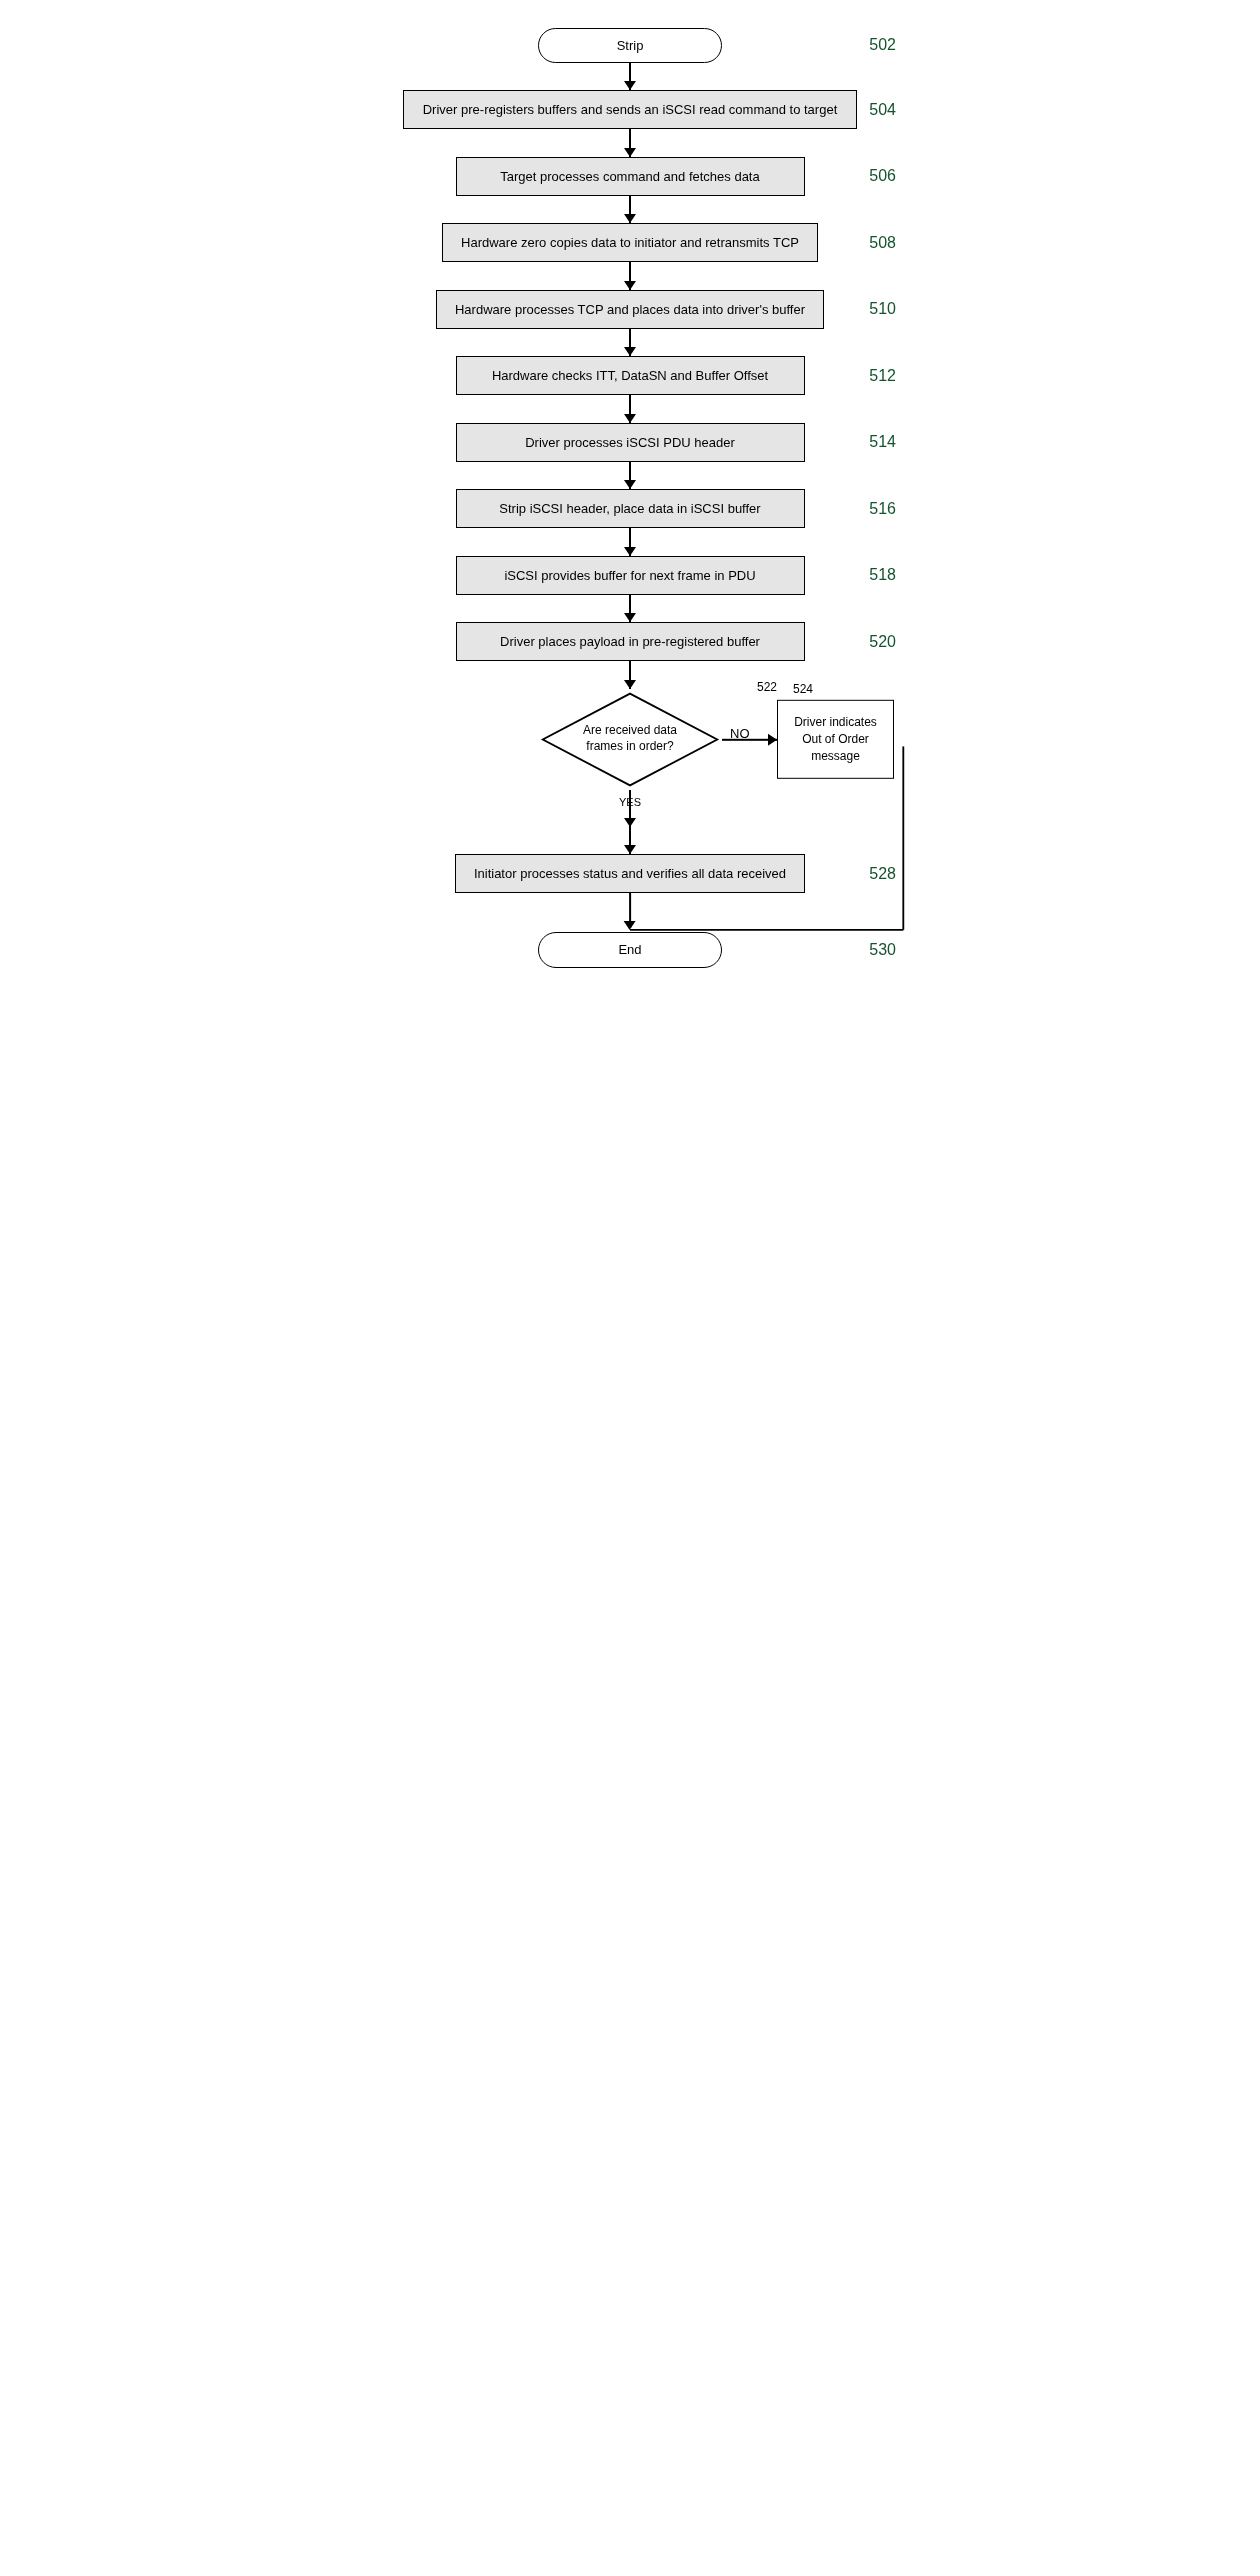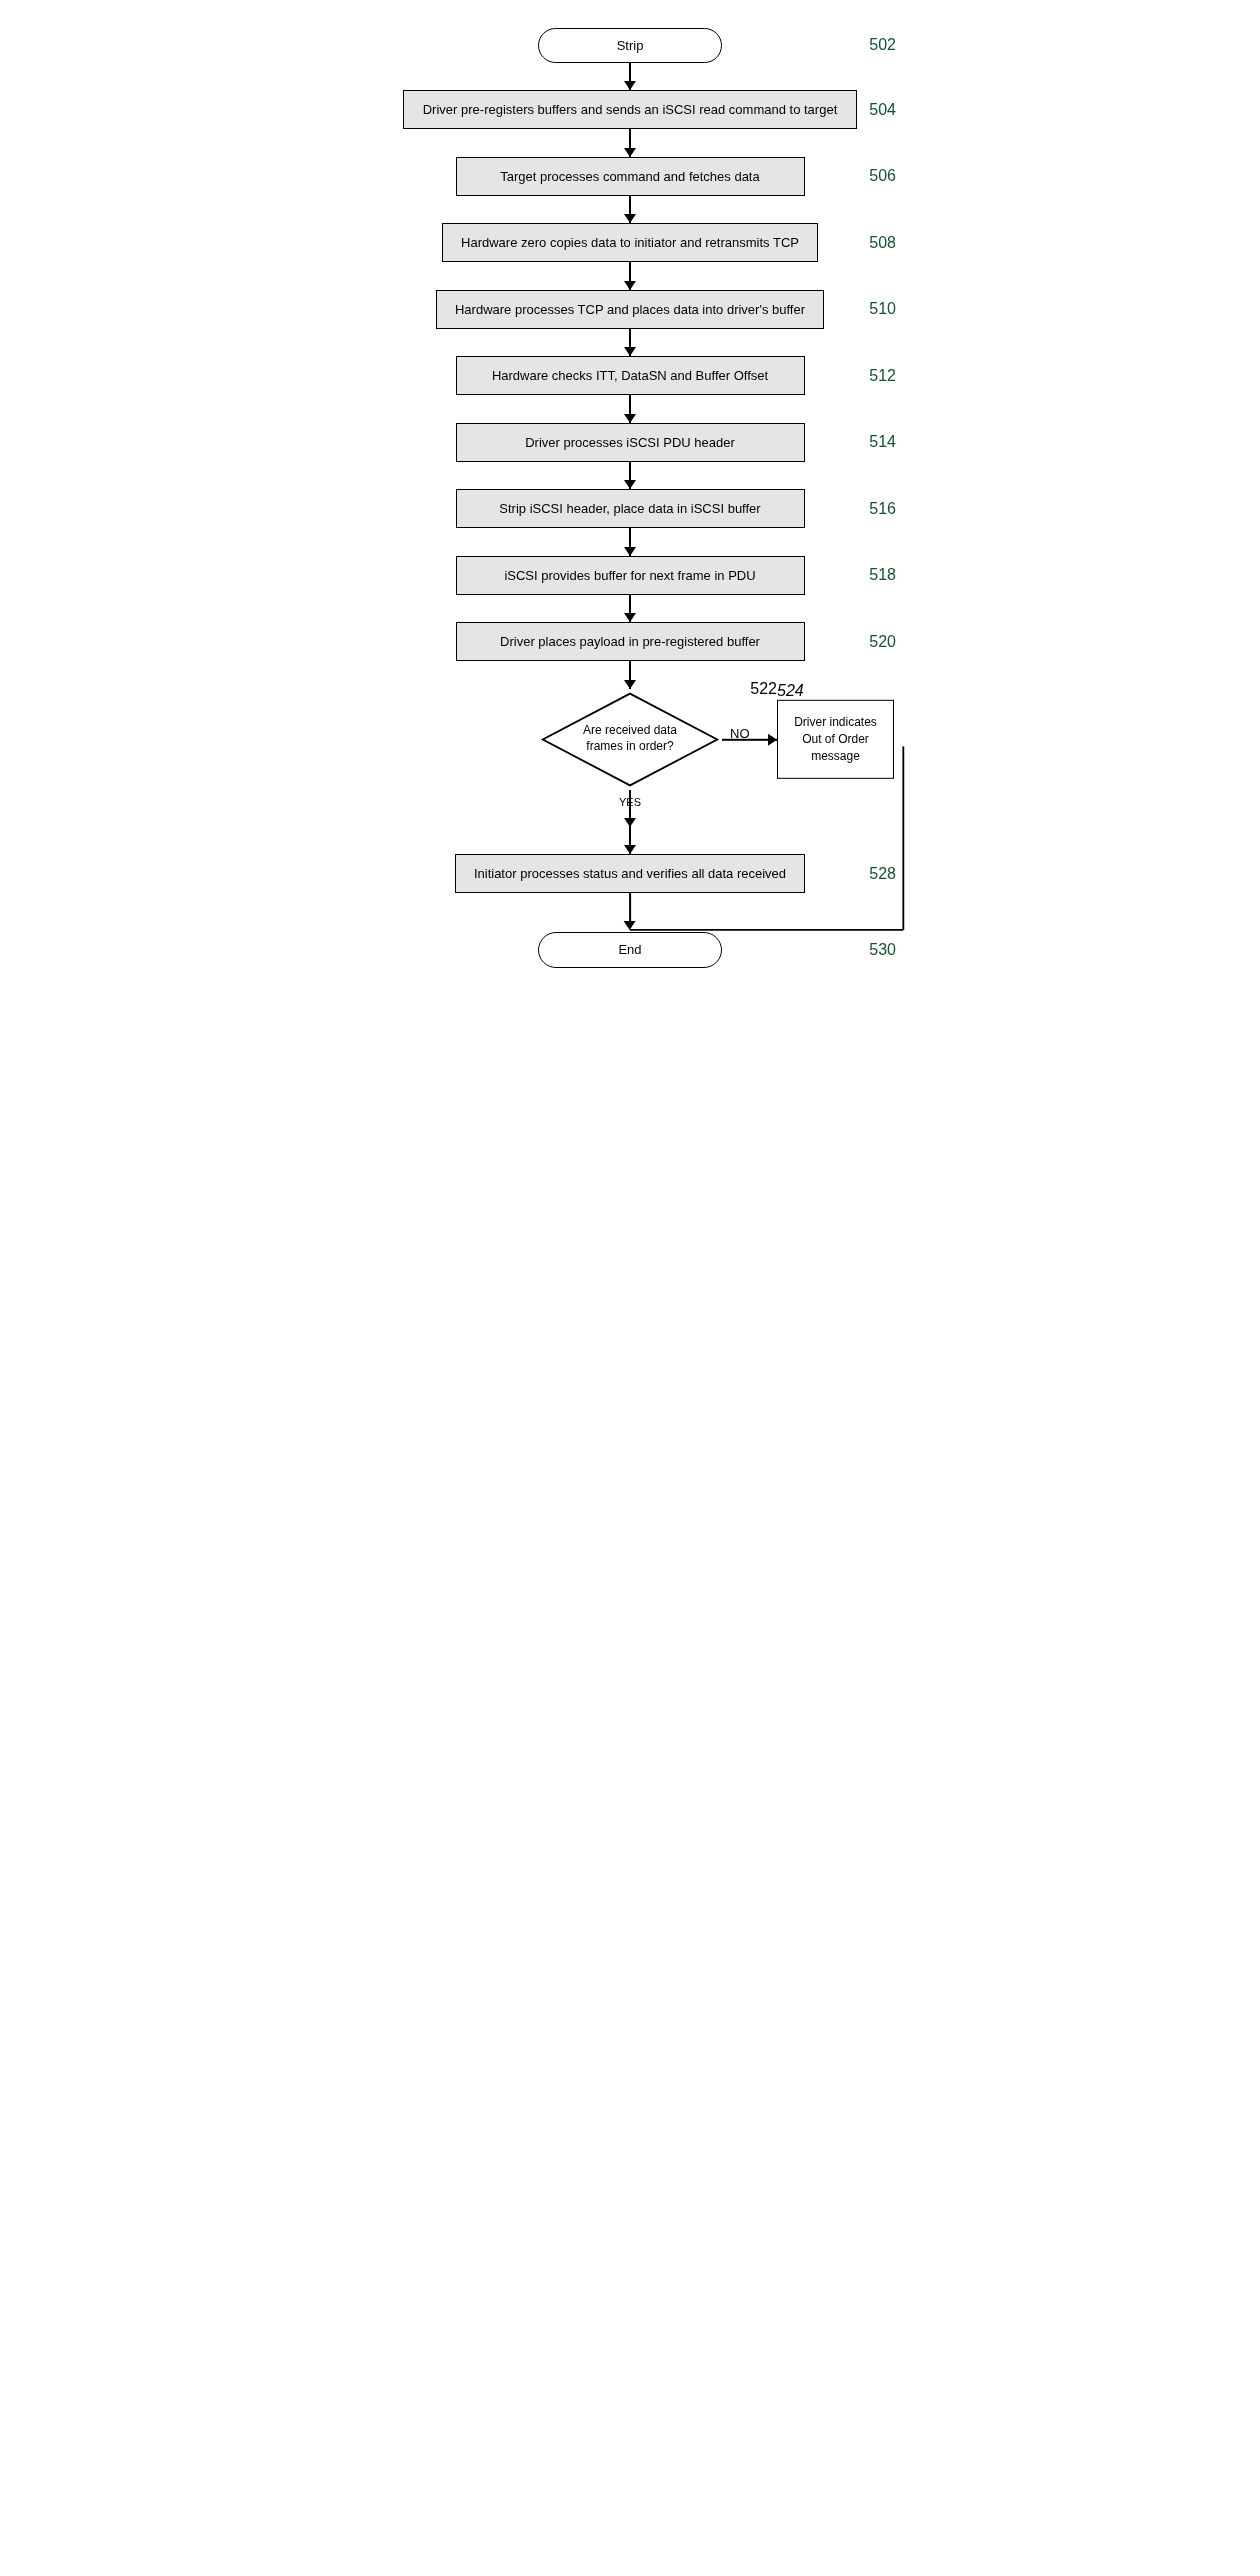--- a/index.html
+++ b/index.html
@@ -195,35 +195,35 @@
           <polygon points="100,5 195,55 100,105 5,55" fill="white" stroke="black" stroke-width="2"></polygon>
         </svg>
         <div class="diamond-label">
           <span>Are received data frames in order?</span>
         </div>
 
         <span style="position:absolute; right:-27.5px; top:37px; font-size:13px;">NO</span>
 
         <span style="position:absolute; bottom:-18.4px; left:50%; transform:translateX(-50%); font-size:11px;">YES</span>
 
-        <span style="position:absolute; top:-9.2px; right:-55px; font-size:16px;">522</span>
+        <span style="position:absolute; top:-9.2px; right:-55px; font-size:12px;">522</span>
       </div>
 
       <div style="display:flex; align-items:center; position:absolute; left:calc(50% + 92px); top:50%; transform:translateY(-50%);">
 
         <div style="position:relative; width:55px; height:1.8px; background:#000;">
           <div style="position:absolute; right:0; top:50%; transform:translateY(-50%);
                       border-top:6.4px solid transparent; border-bottom:6.4px solid transparent; border-left:9.2px solid #000;"></div>
         </div>
 
         <div style="position:relative;">
           <div class="side-box">
             <span>Driver indicates Out of Order message</span>
           </div>
-          <span style="position:absolute; top:-18.4px; left:0; font-size:16px;font-style:italic;">524</span>
+          <span style="position:absolute; top:-18.4px; left:16px; font-size:12px;">524</span>
         </div>
       </div>
     </div>
 
     <div class="arrow-down" style="height:37px;"></div>
 
 
     <div class="arrow-down" style="height:27.5px;"></div>
 
     <div class="step-row">

